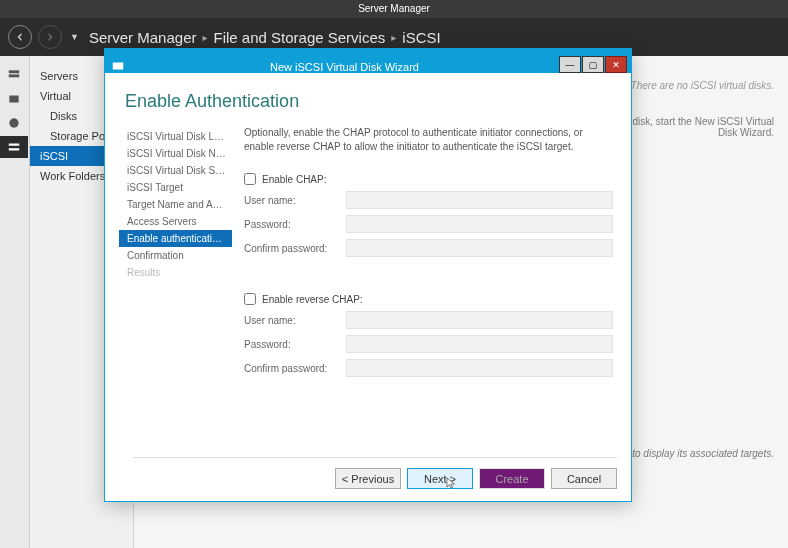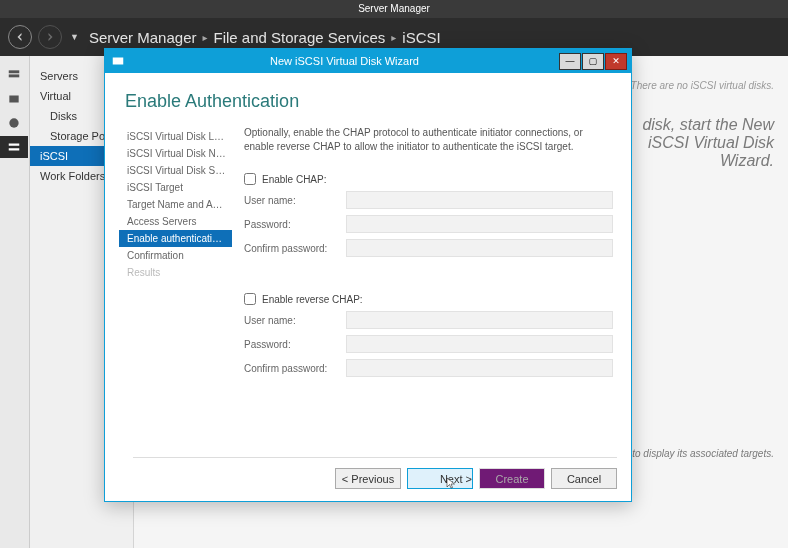--- a/index.html
+++ b/index.html
@@ -26,26 +26,26 @@
   .side-nav .item.indent { padding-left: 20px; }
   .side-nav .item.selected { background: #0e6fb8; color: #fff; }
 
   .content { flex: 1; padding: 10px 12px; position: relative; }
   .panel-head { display:flex; align-items:center; gap:8px; margin-bottom:8px;}
   .panel-head-icon { width:22px; height:22px; }
   .panel-head-icon svg { width:22px; height:22px; fill:#444;}
   .panel-title { font-size: 11px; font-weight: 600; color: #333; letter-spacing:.5px; }
   .panel-sub { font-size: 9px; color: #777; }
   .empty-msg { font-size: 10px; color: #999; font-style: italic; position:absolute; right:14px; top:16px;margin-top:8px;}
-  .hint-msg { font-size: 16px; color: #7a7a7a; font-style: italic; position:absolute; right:14px; top:60px; text-align:right; max-width:160px;}
+  .hint-msg { font-size: 10px; color: #7a7a7a; position:absolute; right:14px; top:60px; text-align:right; max-width:160px;}
   .hint2 { font-size:10px; color:#7a7a7a; font-style:italic; position:absolute; right:14px; top:392px; text-align:right; max-width:200px;}
 
   
   .wizard { position: absolute; left: 104px; top: 48px; width: 528px; height: 454px; background: #fff; border: 1px solid #0e9fd8; box-shadow: 0 4px 18px rgba(0,0,0,.25); z-index: 50; }
-  .wiz-titlebar { background: #0e9fd8; height: 24px; display: flex; align-items: center; padding: 0 4px; position: relative; }
+  .wiz-titlebar { background: #0e9fd8; height: 24px; display: flex; align-items: flex-end; padding: 0 4px; position: relative; }
   .wiz-title-icon { width:14px; height:14px; margin:0 6px 0 2px;}
   .wiz-title { flex: 1; text-align: center; color: #fff; font-size: 11px; }
   .wiz-winbtn { width: 22px; height: 17px; border: 1px solid #333; background:#d9d9d9; display:flex; align-items:center; justify-content:center; font-size:9px; cursor:pointer; margin-left:1px;}
   .wiz-winbtn.close { background:#c0392b; color:#fff; border-color:#7a1f16;}
   .wiz-winbtn.min { }
   .wiz-winbtn.max { }
 
   .wiz-body { display: flex; height: calc(100% - 24px); }
   .wiz-left { width: 14px; }
   .wiz-content-wrap { flex:1; display:flex; flex-direction:column; }
@@ -59,21 +59,21 @@
   .wiz-desc { font-size: 10px; color: #555; margin-bottom: 8px; line-height:1.35;}
   .chk-row { display:flex; align-items:center; gap:6px; margin: 20px 0 6px; }
   .chk-row input { width:12px; height:12px; }
   .fld-row { display:flex; align-items:center; margin: 6px 0; }
   .fld-label { width: 102px; color:#666; font-size:10px;}
   .fld-input { flex:1; height:18px; background:#f2f2f2; border:1px solid #e2e2e2; }
   .wiz-buttons { border-top: 0; padding: 10px 14px 12px; display:flex; gap:6px; justify-content:flex-end; background:#fff;}
   .wiz-sep { border-top:1px solid #ddd; margin: 0 14px; }
   .btn { min-width: 66px; height: 21px; border:1px solid #aaa; background:#efefef; font-size:11px; color:#333; cursor:pointer;}
   .btn:disabled { color:#aaa; background:#701a75; border-color:#ddd; cursor:default;}
-  .btn.primary { border-color:#0e9fd8; background:#dff1fb;text-align:right; }
+  .btn.primary { border-color:#0e9fd8; background:#dff1fb; }
   .cursor { position:absolute; left:326px; bottom:10px; width:12px; height:16px; pointer-events:none;}
 </style>
 </head>
 <body>
 
 <div class="app-title-bar">Server Manager</div>
 
 <div class="header-bar">
   <div class="nav-arrow">
     <svg viewBox="0 0 24 24">

